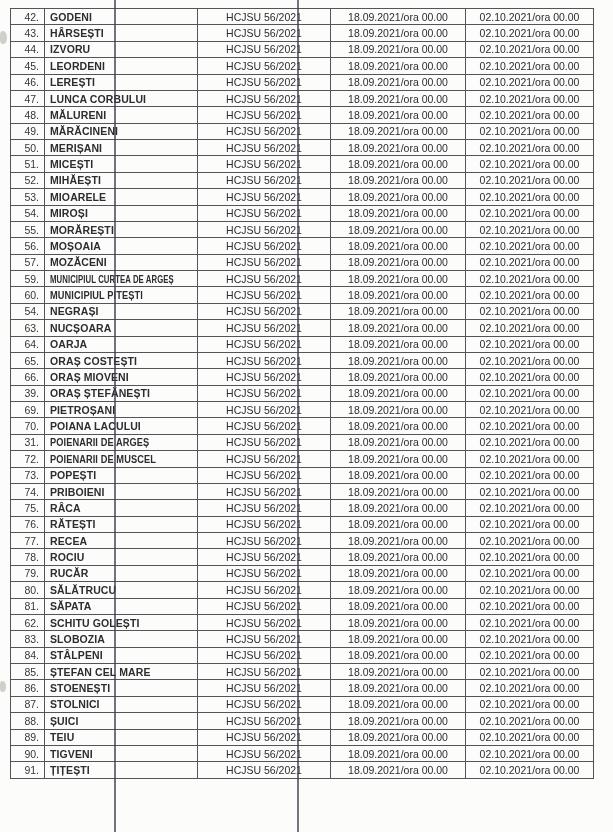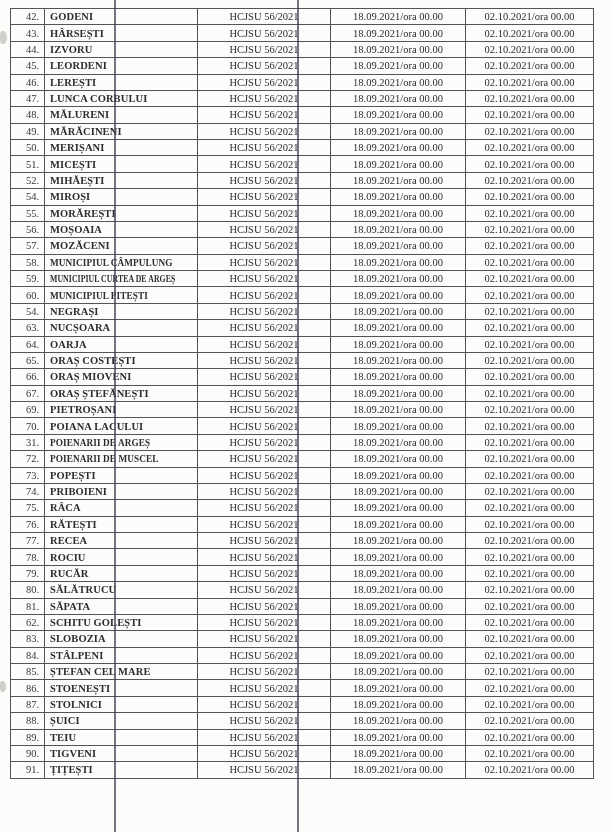--- a/index.html
+++ b/index.html
@@ -2,21 +2,21 @@
 <html><head>
 <meta charset="utf-8">
 <style>
   html, body { margin: 0; padding: 0; }
   .page {
     position: relative;
     width: 613px;
     height: 832px;
     background: #fcfcfa;
     overflow: hidden;
-    font-family: Liberation Serif, serif;
+    font-family: Liberation Sans, sans-serif;
   }
   table.doc-table {
     position: absolute;
     left: 10px;
     top: 8px;
     width: 583px;
     border-collapse: collapse;
     table-layout: fixed;
   }
   col.c-num  { width: 34px; }
@@ -146,20 +146,27 @@
           <td class="cell-d2">02.10.2021/ora 00.00</td>
         </tr>
         <tr>
           <td class="cell-num">52.</td>
           <td class="cell-name"><span class="nm">MIHĂEȘTI</span></td>
           <td class="cell-dec">HCJSU 56/2021</td>
           <td class="cell-d1">18.09.2021/ora 00.00</td>
           <td class="cell-d2">02.10.2021/ora 00.00</td>
         </tr>
         <tr>
+          <td class="cell-num">53.</td>
+          <td class="cell-name"><span class="nm">MIOARELE</span></td>
+          <td class="cell-dec">HCJSU 56/2021</td>
+          <td class="cell-d1">18.09.2021/ora 00.00</td>
+          <td class="cell-d2">02.10.2021/ora 00.00</td>
+        </tr>
+        <tr>
           <td class="cell-num">54.</td>
           <td class="cell-name"><span class="nm">MIROȘI</span></td>
           <td class="cell-dec">HCJSU 56/2021</td>
           <td class="cell-d1">18.09.2021/ora 00.00</td>
           <td class="cell-d2">02.10.2021/ora 00.00</td>
         </tr>
         <tr>
           <td class="cell-num">55.</td>
           <td class="cell-name"><span class="nm">MORĂREȘTI</span></td>
           <td class="cell-dec">HCJSU 56/2021</td>
@@ -174,27 +181,20 @@
           <td class="cell-d2">02.10.2021/ora 00.00</td>
         </tr>
         <tr>
           <td class="cell-num">57.</td>
           <td class="cell-name"><span class="nm">MOZĂCENI</span></td>
           <td class="cell-dec">HCJSU 56/2021</td>
           <td class="cell-d1">18.09.2021/ora 00.00</td>
           <td class="cell-d2">02.10.2021/ora 00.00</td>
         </tr>
         <tr>
-          <td class="cell-num">58.</td>
-          <td class="cell-name"><span class="nm cond1">MUNICIPIUL CÂMPULUNG</span></td>
-          <td class="cell-dec">HCJSU 56/2021</td>
-          <td class="cell-d1">18.09.2021/ora 00.00</td>
-          <td class="cell-d2">02.10.2021/ora 00.00</td>
-        </tr>
-        <tr>
           <td class="cell-num">59.</td>
           <td class="cell-name"><span class="nm cond2">MUNICIPIUL CURTEA DE ARGEȘ</span></td>
           <td class="cell-dec">HCJSU 56/2021</td>
           <td class="cell-d1">18.09.2021/ora 00.00</td>
           <td class="cell-d2">02.10.2021/ora 00.00</td>
         </tr>
         <tr>
           <td class="cell-num">60.</td>
           <td class="cell-name"><span class="nm cond1">MUNICIPIUL PITEȘTI</span></td>
           <td class="cell-dec">HCJSU 56/2021</td>
@@ -230,21 +230,21 @@
           <td class="cell-d2">02.10.2021/ora 00.00</td>
         </tr>
         <tr>
           <td class="cell-num">66.</td>
           <td class="cell-name"><span class="nm">ORAȘ MIOVENI</span></td>
           <td class="cell-dec">HCJSU 56/2021</td>
           <td class="cell-d1">18.09.2021/ora 00.00</td>
           <td class="cell-d2">02.10.2021/ora 00.00</td>
         </tr>
         <tr>
-          <td class="cell-num">67.</td>
+          <td class="cell-num">39.</td>
           <td class="cell-name"><span class="nm">ORAȘ ȘTEFĂNEȘTI</span></td>
           <td class="cell-dec">HCJSU 56/2021</td>
           <td class="cell-d1">18.09.2021/ora 00.00</td>
           <td class="cell-d2">02.10.2021/ora 00.00</td>
         </tr>
         <tr>
           <td class="cell-num">69.</td>
           <td class="cell-name"><span class="nm">PIETROȘANI</span></td>
           <td class="cell-dec">HCJSU 56/2021</td>
           <td class="cell-d1">18.09.2021/ora 00.00</td>

